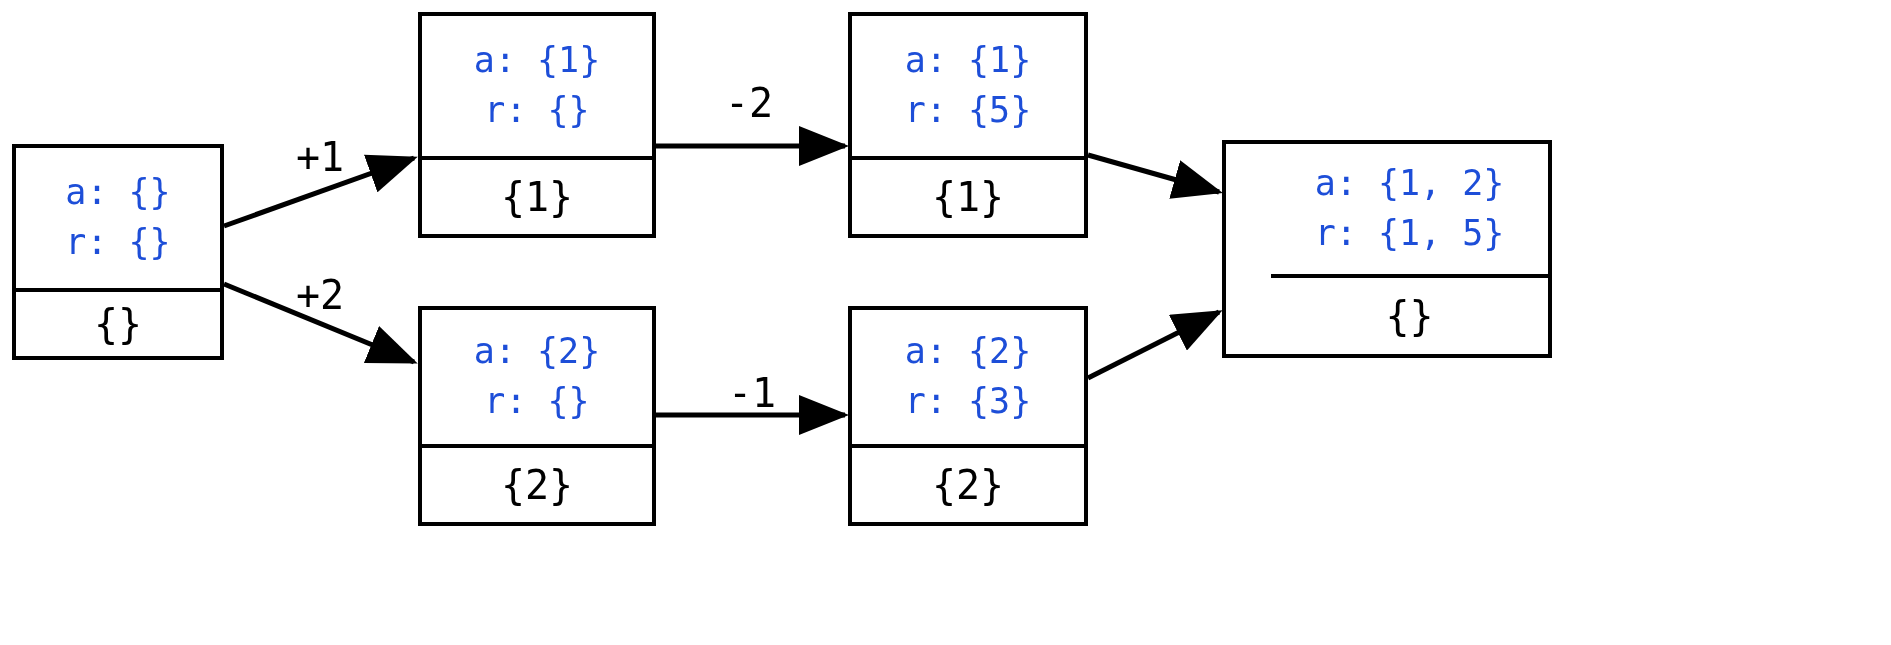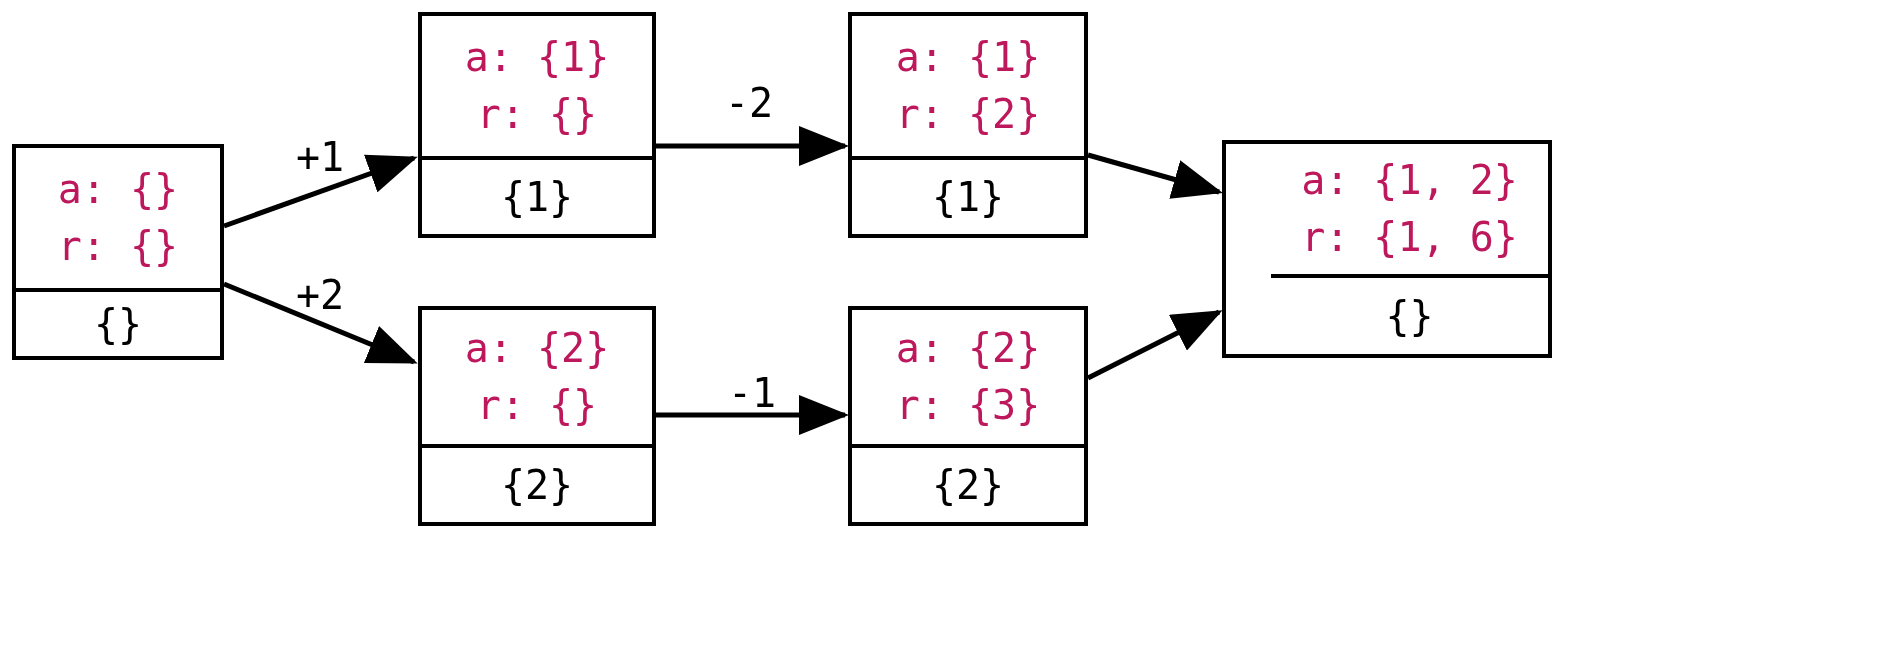--- a/index.html
+++ b/index.html
@@ -38,24 +38,24 @@
     flex: 0 0 auto;
   }
   .node-bottom {
     flex: 0 0 auto;
     display: flex;
     align-items: center;
     justify-content: center;
     box-sizing: border-box;
   }
   .field-line {
-    font-size: 40px;
+    font-size: 35px;
     line-height: 1.42;
     letter-spacing: 0px;
-    color: #be185d;
+    color: #1d4ed8;
     white-space: pre;
   }
   .bottom-line {
     font-size: 40px;
     line-height: 1.0;
     color: #000000;
     white-space: pre;
   }
   .edge-label {
     position: absolute;
@@ -112,21 +112,21 @@
           <div class="field-line">r: {}</div>
         </div>
         <div class="node-divider"></div>
         <div class="node-bottom" style="flex: 1 1 auto;">
           <div class="bottom-line">{1}</div>
         </div>
       </div>
       <div class="node" style="left: 848px; top: 12px; width: 240px; height: 226px;">
         <div class="node-top" style="height: 140px; flex: 0 0 140px;">
           <div class="field-line">a: {1}</div>
-          <div class="field-line">r: {2}</div>
+          <div class="field-line">r: {5}</div>
         </div>
         <div class="node-divider"></div>
         <div class="node-bottom" style="flex: 1 1 auto;">
           <div class="bottom-line">{1}</div>
         </div>
       </div>
       <div class="node" style="left: 418px; top: 306px; width: 238px; height: 220px;">
         <div class="node-top" style="height: 134px; flex: 0 0 134px;">
           <div class="field-line">a: {2}</div>
           <div class="field-line">r: {}</div>
@@ -142,21 +142,21 @@
           <div class="field-line">r: {3}</div>
         </div>
         <div class="node-divider"></div>
         <div class="node-bottom" style="flex: 1 1 auto;">
           <div class="bottom-line">{2}</div>
         </div>
       </div>
       <div class="node" style="left: 1222px; top: 140px; width: 330px; height: 218px; padding-left: 45px;">
         <div class="node-top" style="height: 130px; flex: 0 0 130px;">
           <div class="field-line">a: {1, 2}</div>
-          <div class="field-line">r: {1, 6}</div>
+          <div class="field-line">r: {1, 5}</div>
         </div>
         <div class="node-divider"></div>
         <div class="node-bottom" style="flex: 1 1 auto;">
           <div class="bottom-line">{}</div>
         </div>
       </div>
     </div>
   <div id="labels-layer">
       <div class="edge-label" style="left: 296px; top: 134px;">+1</div>
       <div class="edge-label" style="left: 296px; top: 272px;">+2</div>

